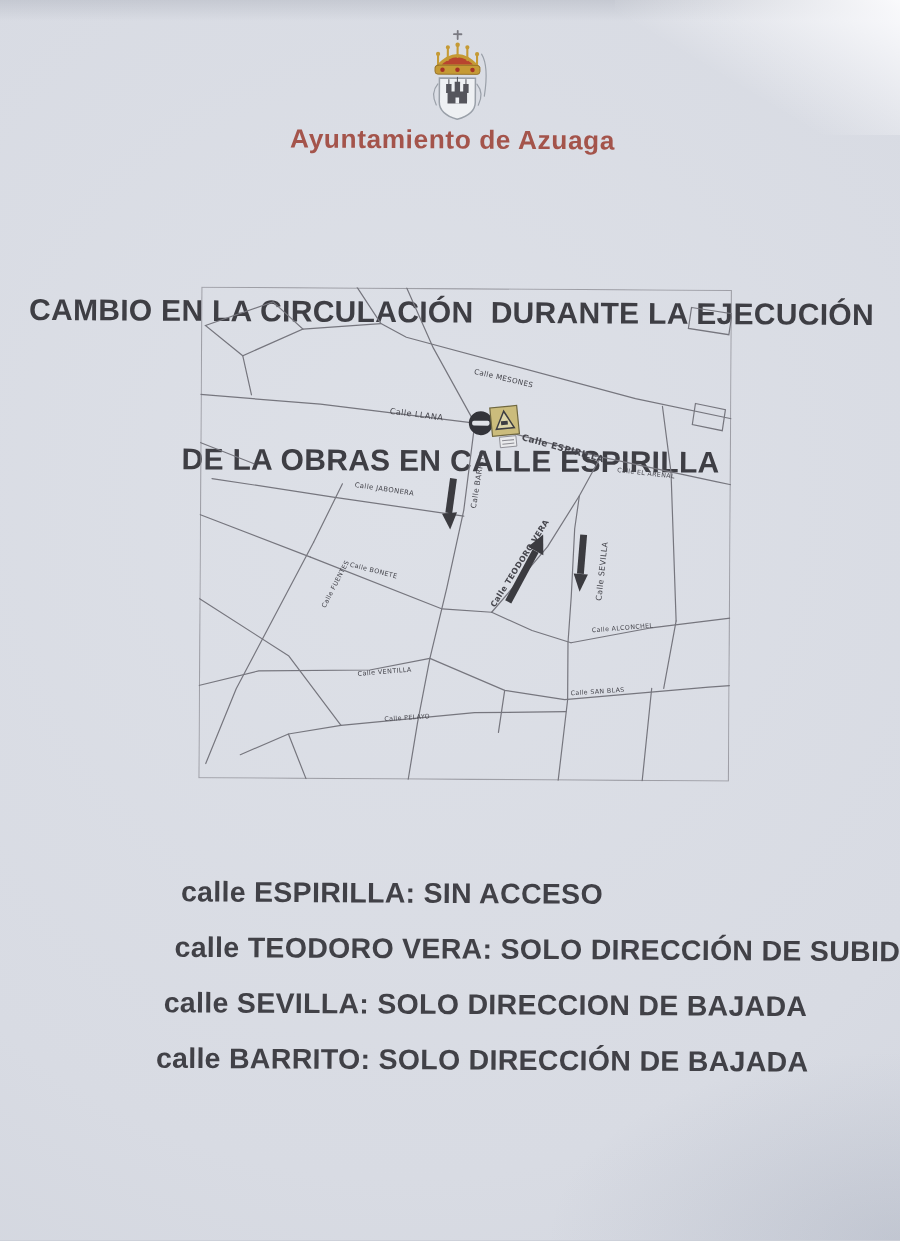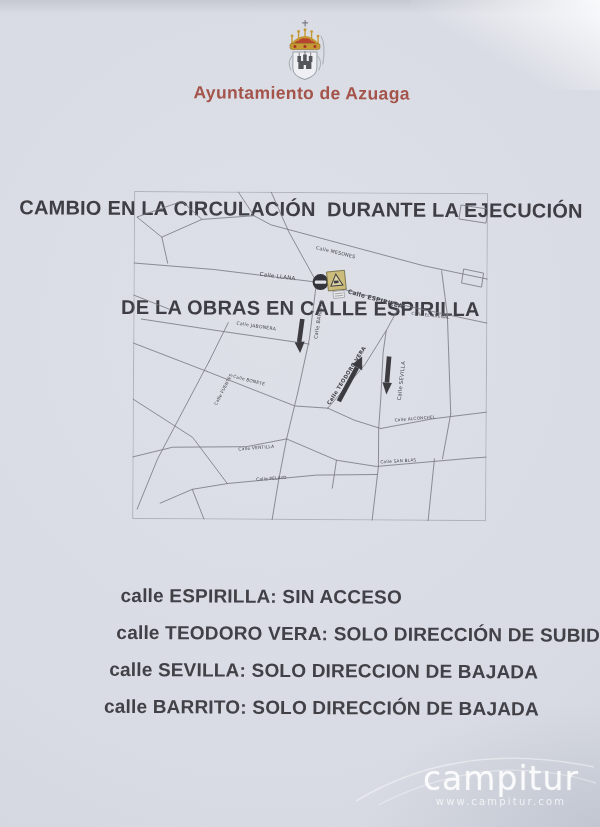--- a/index.html
+++ b/index.html
@@ -1,20 +1,21 @@
 <!DOCTYPE html>
 <html lang="es"><head>
 <meta charset="utf-8">
 <style>
   html,body{margin:0;padding:0;background:#c9cdd6;}
   .photo{
-    position:relative;width:600px;height:827px;overflow:hidden;
+    position:relative;width:556px;height:827px;overflow:hidden;
     font-family:"Liberation Sans",sans-serif;
     background:
       radial-gradient(130% 100% at 45% 40%, #dde0e7 0%, #d8dbe3 55%, #cdd1da 100%);
+    padding-left: 44px;
   }
   .glare{position:absolute;top:0;right:0;width:190px;height:90px;
     background:linear-gradient(211deg, rgba(253,253,255,0.95), rgba(253,253,255,0) 60%);}
   .top-shade{position:absolute;top:0;left:0;right:0;height:14px;
     background:linear-gradient(180deg, rgba(110,116,130,0.18), rgba(110,116,130,0));}
   .corner-shade{position:absolute;right:0;bottom:0;width:280px;height:150px;
     background:radial-gradient(120% 120% at 100% 100%, rgba(120,130,152,0.20), rgba(120,130,152,0) 70%);}
   .sheet{position:absolute;inset:0;transform:rotate(0.35deg);transform-origin:50% 45%;}
   .crest{position:absolute;left:277px;top:18px;}
   .municipality{position:absolute;top:83px;left:0;right:0;text-align:center;
@@ -175,21 +176,13 @@
     </svg>
 
     <div class="rules">
       <div class="rule">calle ESPIRILLA: SIN ACCESO</div>
       <div class="rule">calle TEODORO VERA: SOLO DIRECCIÓN DE SUBIDA</div>
       <div class="rule">calle SEVILLA: SOLO DIRECCION DE BAJADA</div>
       <div class="rule">calle BARRITO: SOLO DIRECCIÓN DE BAJADA</div>
     </div>
   </div>
 
-  <div class="watermark">
-    <svg class="swoosh" width="252" height="72" viewBox="0 0 252 72">
-      <path d="M 8,64 Q 110,2 246,30" stroke="rgba(255,255,255,0.42)" stroke-width="1.6" fill="none"></path>
-      <path d="M 30,68 Q 140,12 248,46" stroke="rgba(255,255,255,0.34)" stroke-width="1.4" fill="none"></path>
-    </svg>
-    <div class="wm-name">campitur</div>
-    <div class="wm-url">www.campitur.com</div>
-  </div>
 </div>
 
 </body></html>

